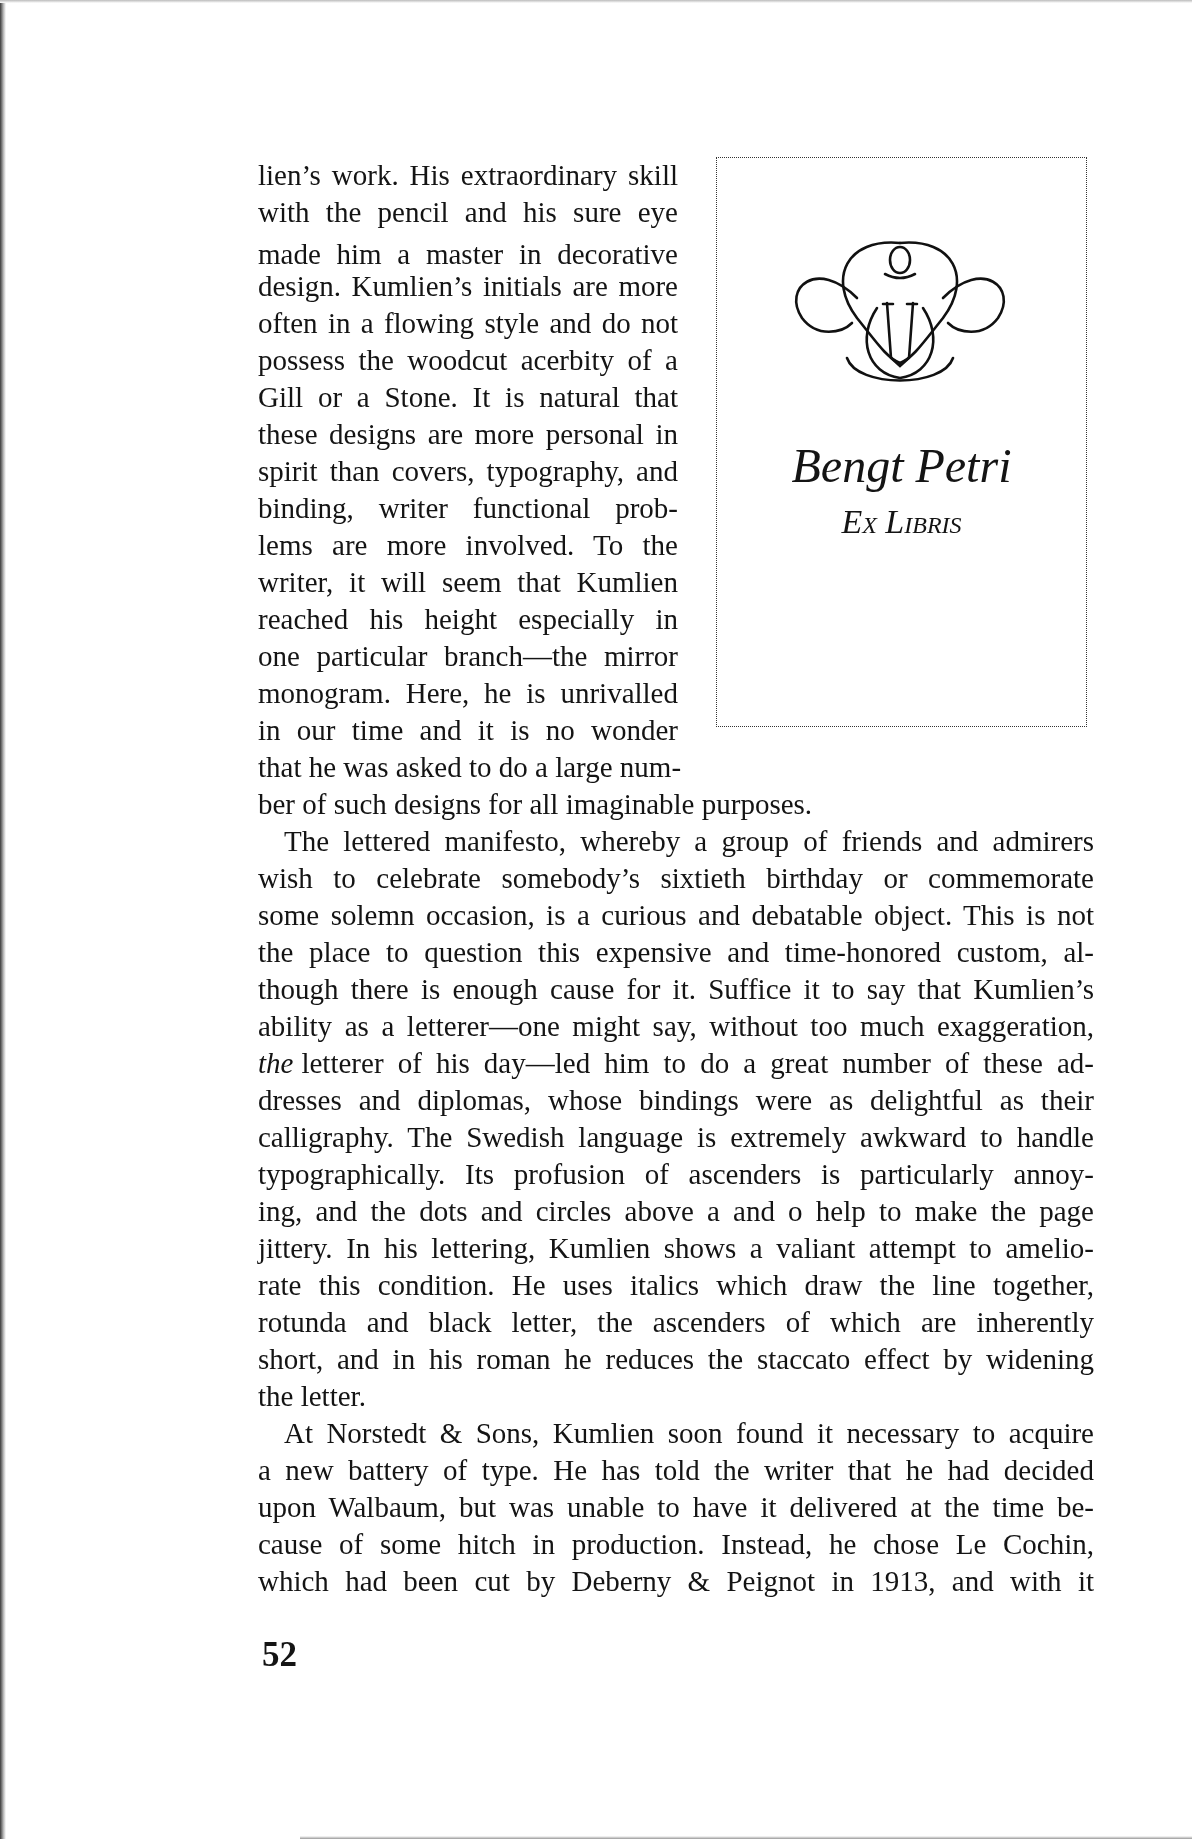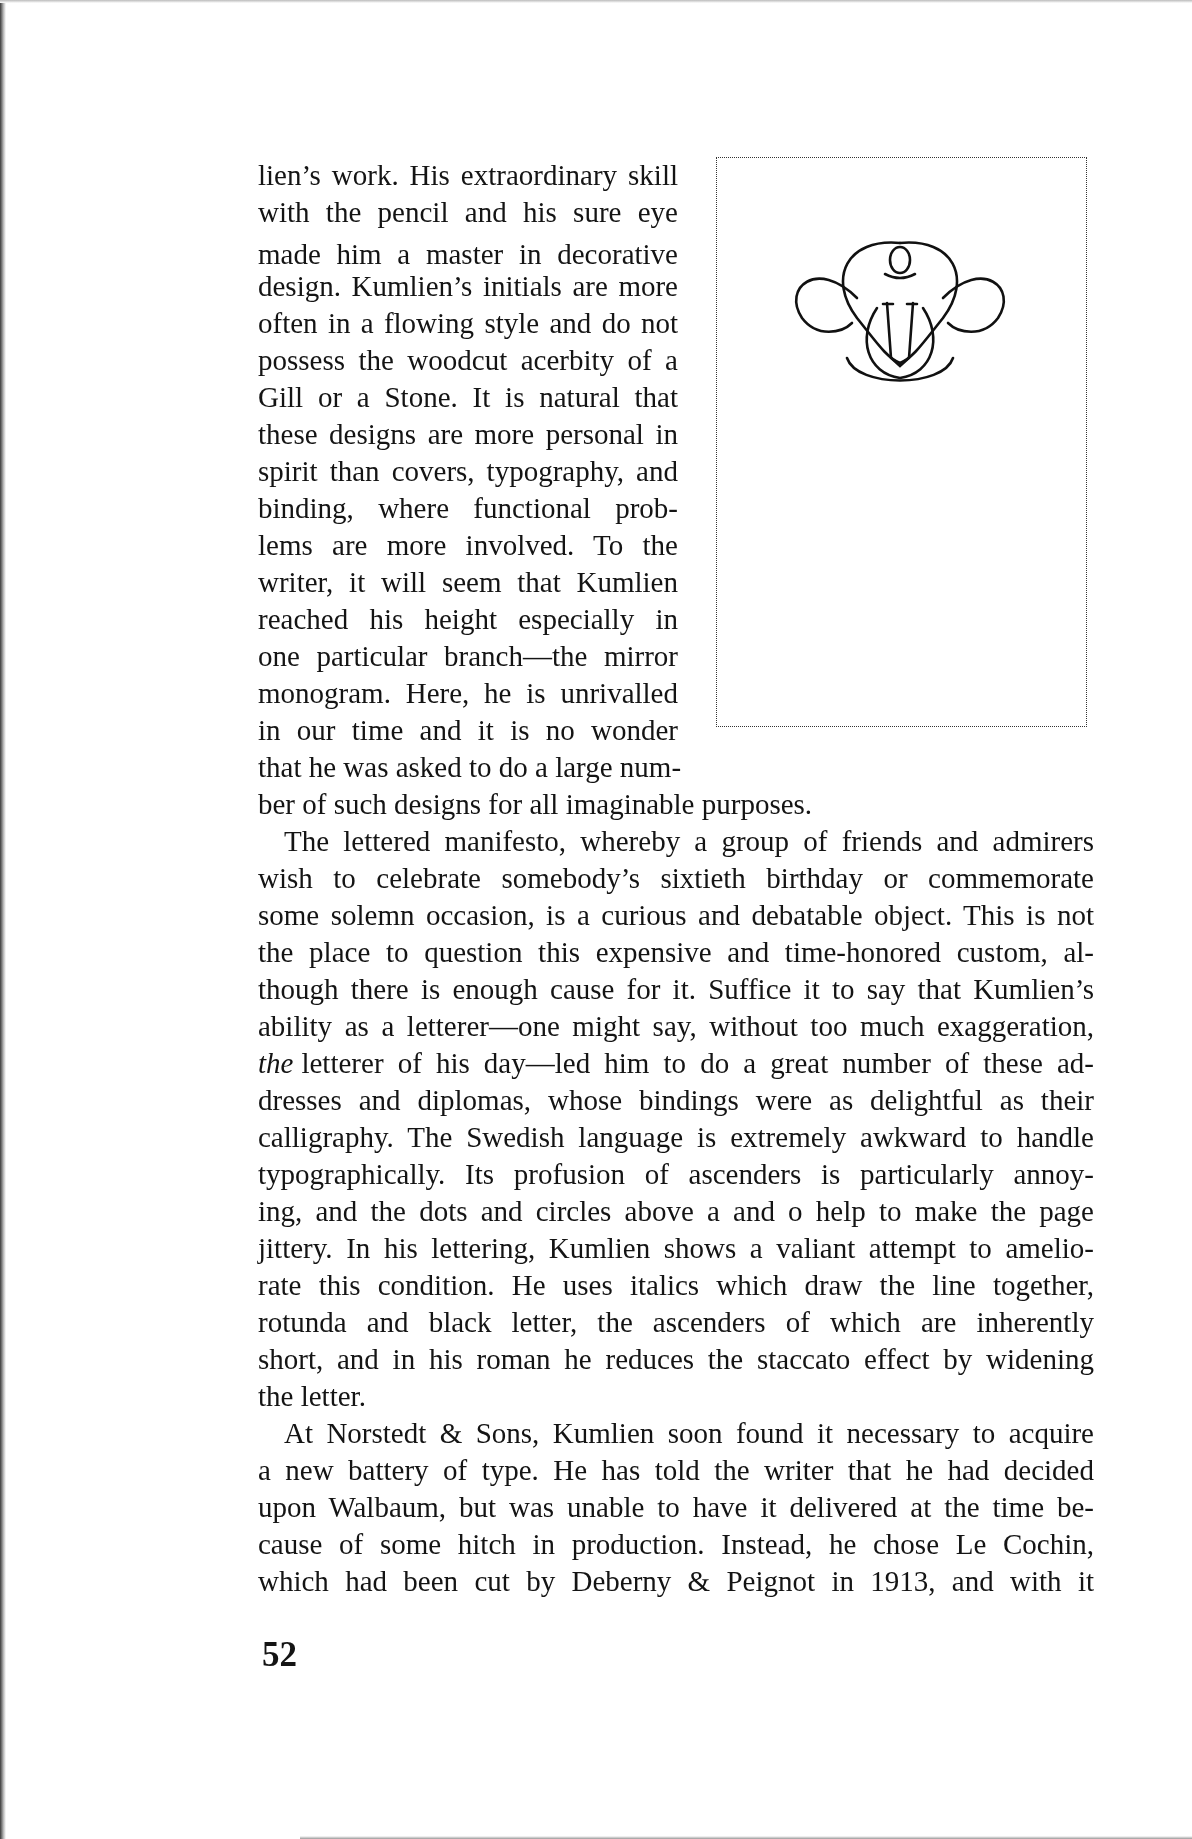--- a/index.html
+++ b/index.html
@@ -29,21 +29,21 @@
 
 <div class="line narrow" style="top:157px">lien’s work. His extraordinary skill</div>
 <div class="line narrow" style="top:194px">with the pencil and his sure eye</div>
 <div class="line narrow" style="top:236px">made him a master in decorative</div>
 <div class="line narrow" style="top:268px">design. Kumlien’s initials are more</div>
 <div class="line narrow" style="top:305px">often in a flowing style and do not</div>
 <div class="line narrow" style="top:342px">possess the woodcut acerbity of a</div>
 <div class="line narrow" style="top:379px">Gill or a Stone. It is natural that</div>
 <div class="line narrow" style="top:416px">these designs are more personal in</div>
 <div class="line narrow" style="top:453px">spirit than covers, typography, and</div>
-<div class="line narrow" style="top:490px">binding, where functional prob-</div>
+<div class="line narrow" style="top:490px">binding, writer functional prob-</div>
 <div class="line narrow" style="top:527px">lems are more involved. To the</div>
 <div class="line narrow" style="top:564px">writer, it will seem that Kumlien</div>
 <div class="line narrow" style="top:601px">reached his height especially in</div>
 <div class="line narrow" style="top:638px">one particular branch—the mirror</div>
 <div class="line narrow" style="top:675px">monogram. Here, he is unrivalled</div>
 <div class="line narrow" style="top:712px">in our time and it is no wonder</div>
 <div class="line narrow" style="top:749px">that he was asked to do a large num-</div>
 
 <div class="bookplate">
   <svg class="monogram" viewBox="0 0 230 160">
@@ -53,20 +53,22 @@
       <path d="M113 5 C60 0 40 40 70 80 C90 105 100 120 113 125"></path>
       <path d="M113 5 C166 0 186 40 156 80 C136 105 126 120 113 125"></path>
       <path d="M70 60 C30 20 -5 50 15 80 C30 100 55 95 65 85"></path>
       <path d="M156 60 C196 20 231 50 211 80 C196 100 171 95 161 85"></path>
       <path d="M90 70 C70 100 80 135 113 140 C146 135 156 100 136 70"></path>
       <path d="M100 65 L104 120 L113 128 L122 120 L126 65"></path>
       <path d="M60 120 C70 150 156 150 166 120"></path>
       <path d="M96 66 h10 M120 66 h10"></path>
     </g>
   </svg>
+  <div class="owner">Bengt Petri</div>
+  <div class="exlibris">Ex Libris</div>
 </div>
 
 <div class="line wide last" style="top:786px">ber of such designs for all imaginable purposes.</div>
 
 <div class="line wide indent" style="top:823px">The lettered manifesto, whereby a group of friends and admirers</div>
 <div class="line wide" style="top:860px">wish to celebrate somebody’s sixtieth birthday or commemorate</div>
 <div class="line wide" style="top:897px">some solemn occasion, is a curious and debatable object. This is not</div>
 <div class="line wide" style="top:934px">the place to question this expensive and time-honored custom, al-</div>
 <div class="line wide" style="top:971px">though there is enough cause for it. Suffice it to say that Kumlien’s</div>
 <div class="line wide" style="top:1008px">ability as a letterer—one might say, without too much exaggeration,</div>

